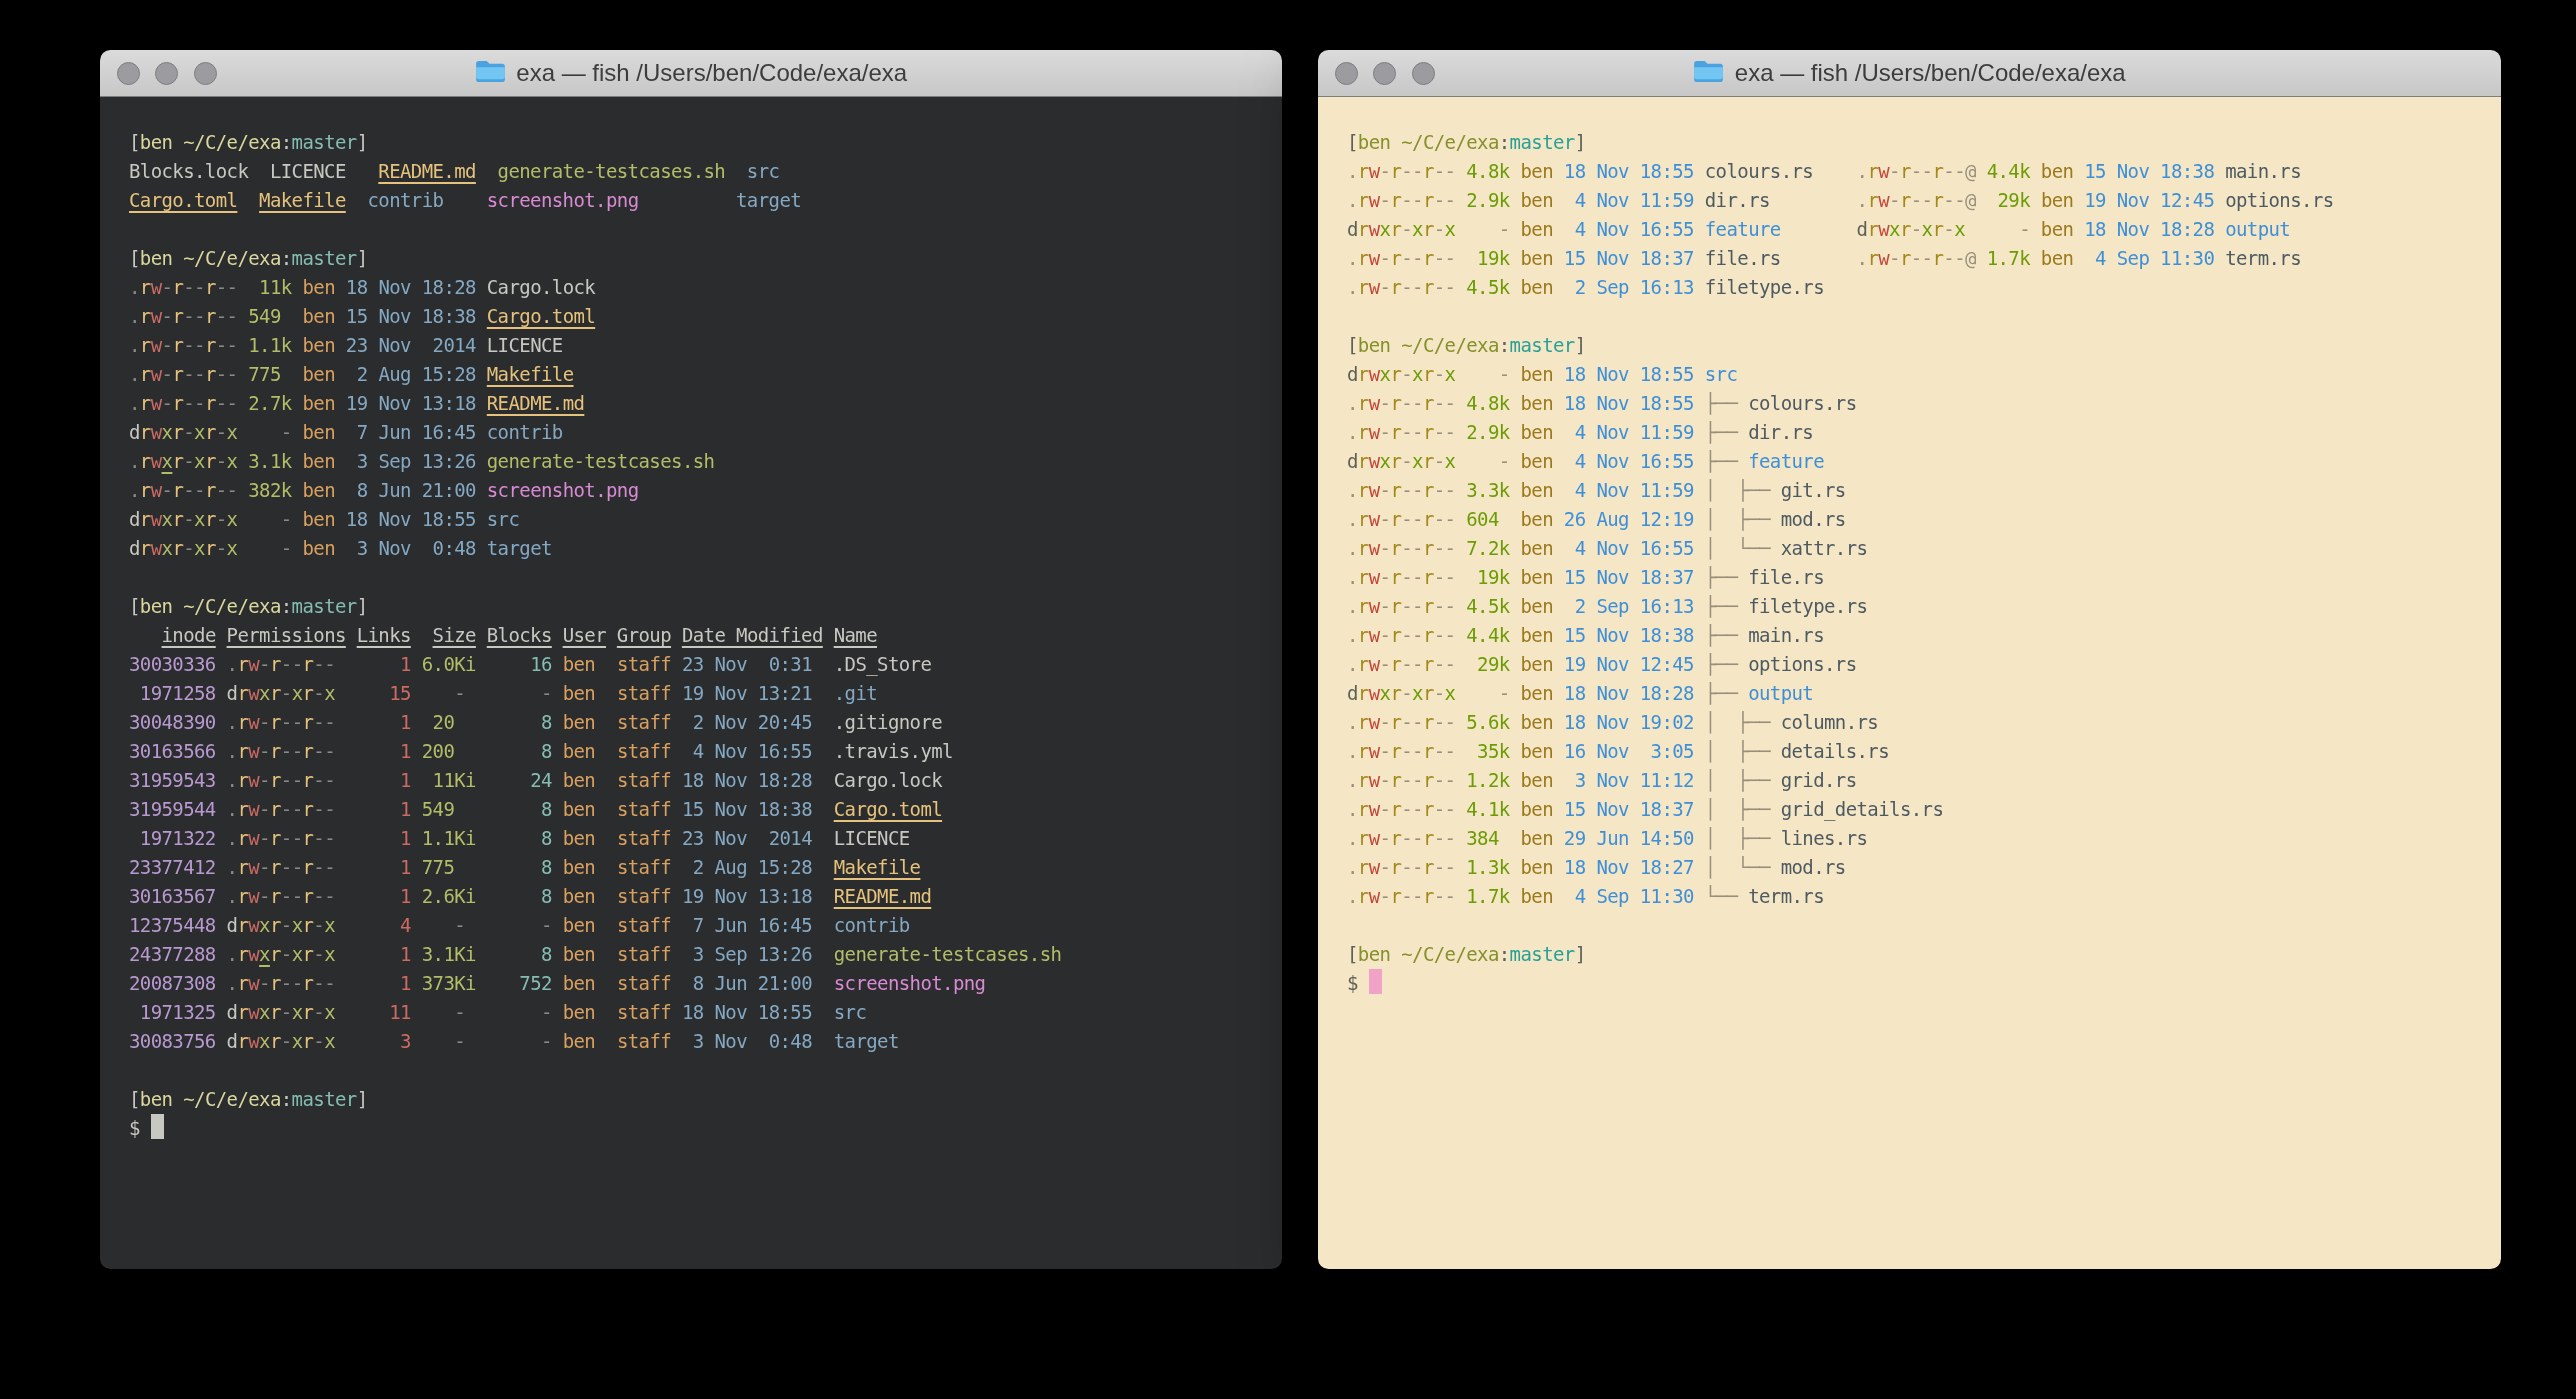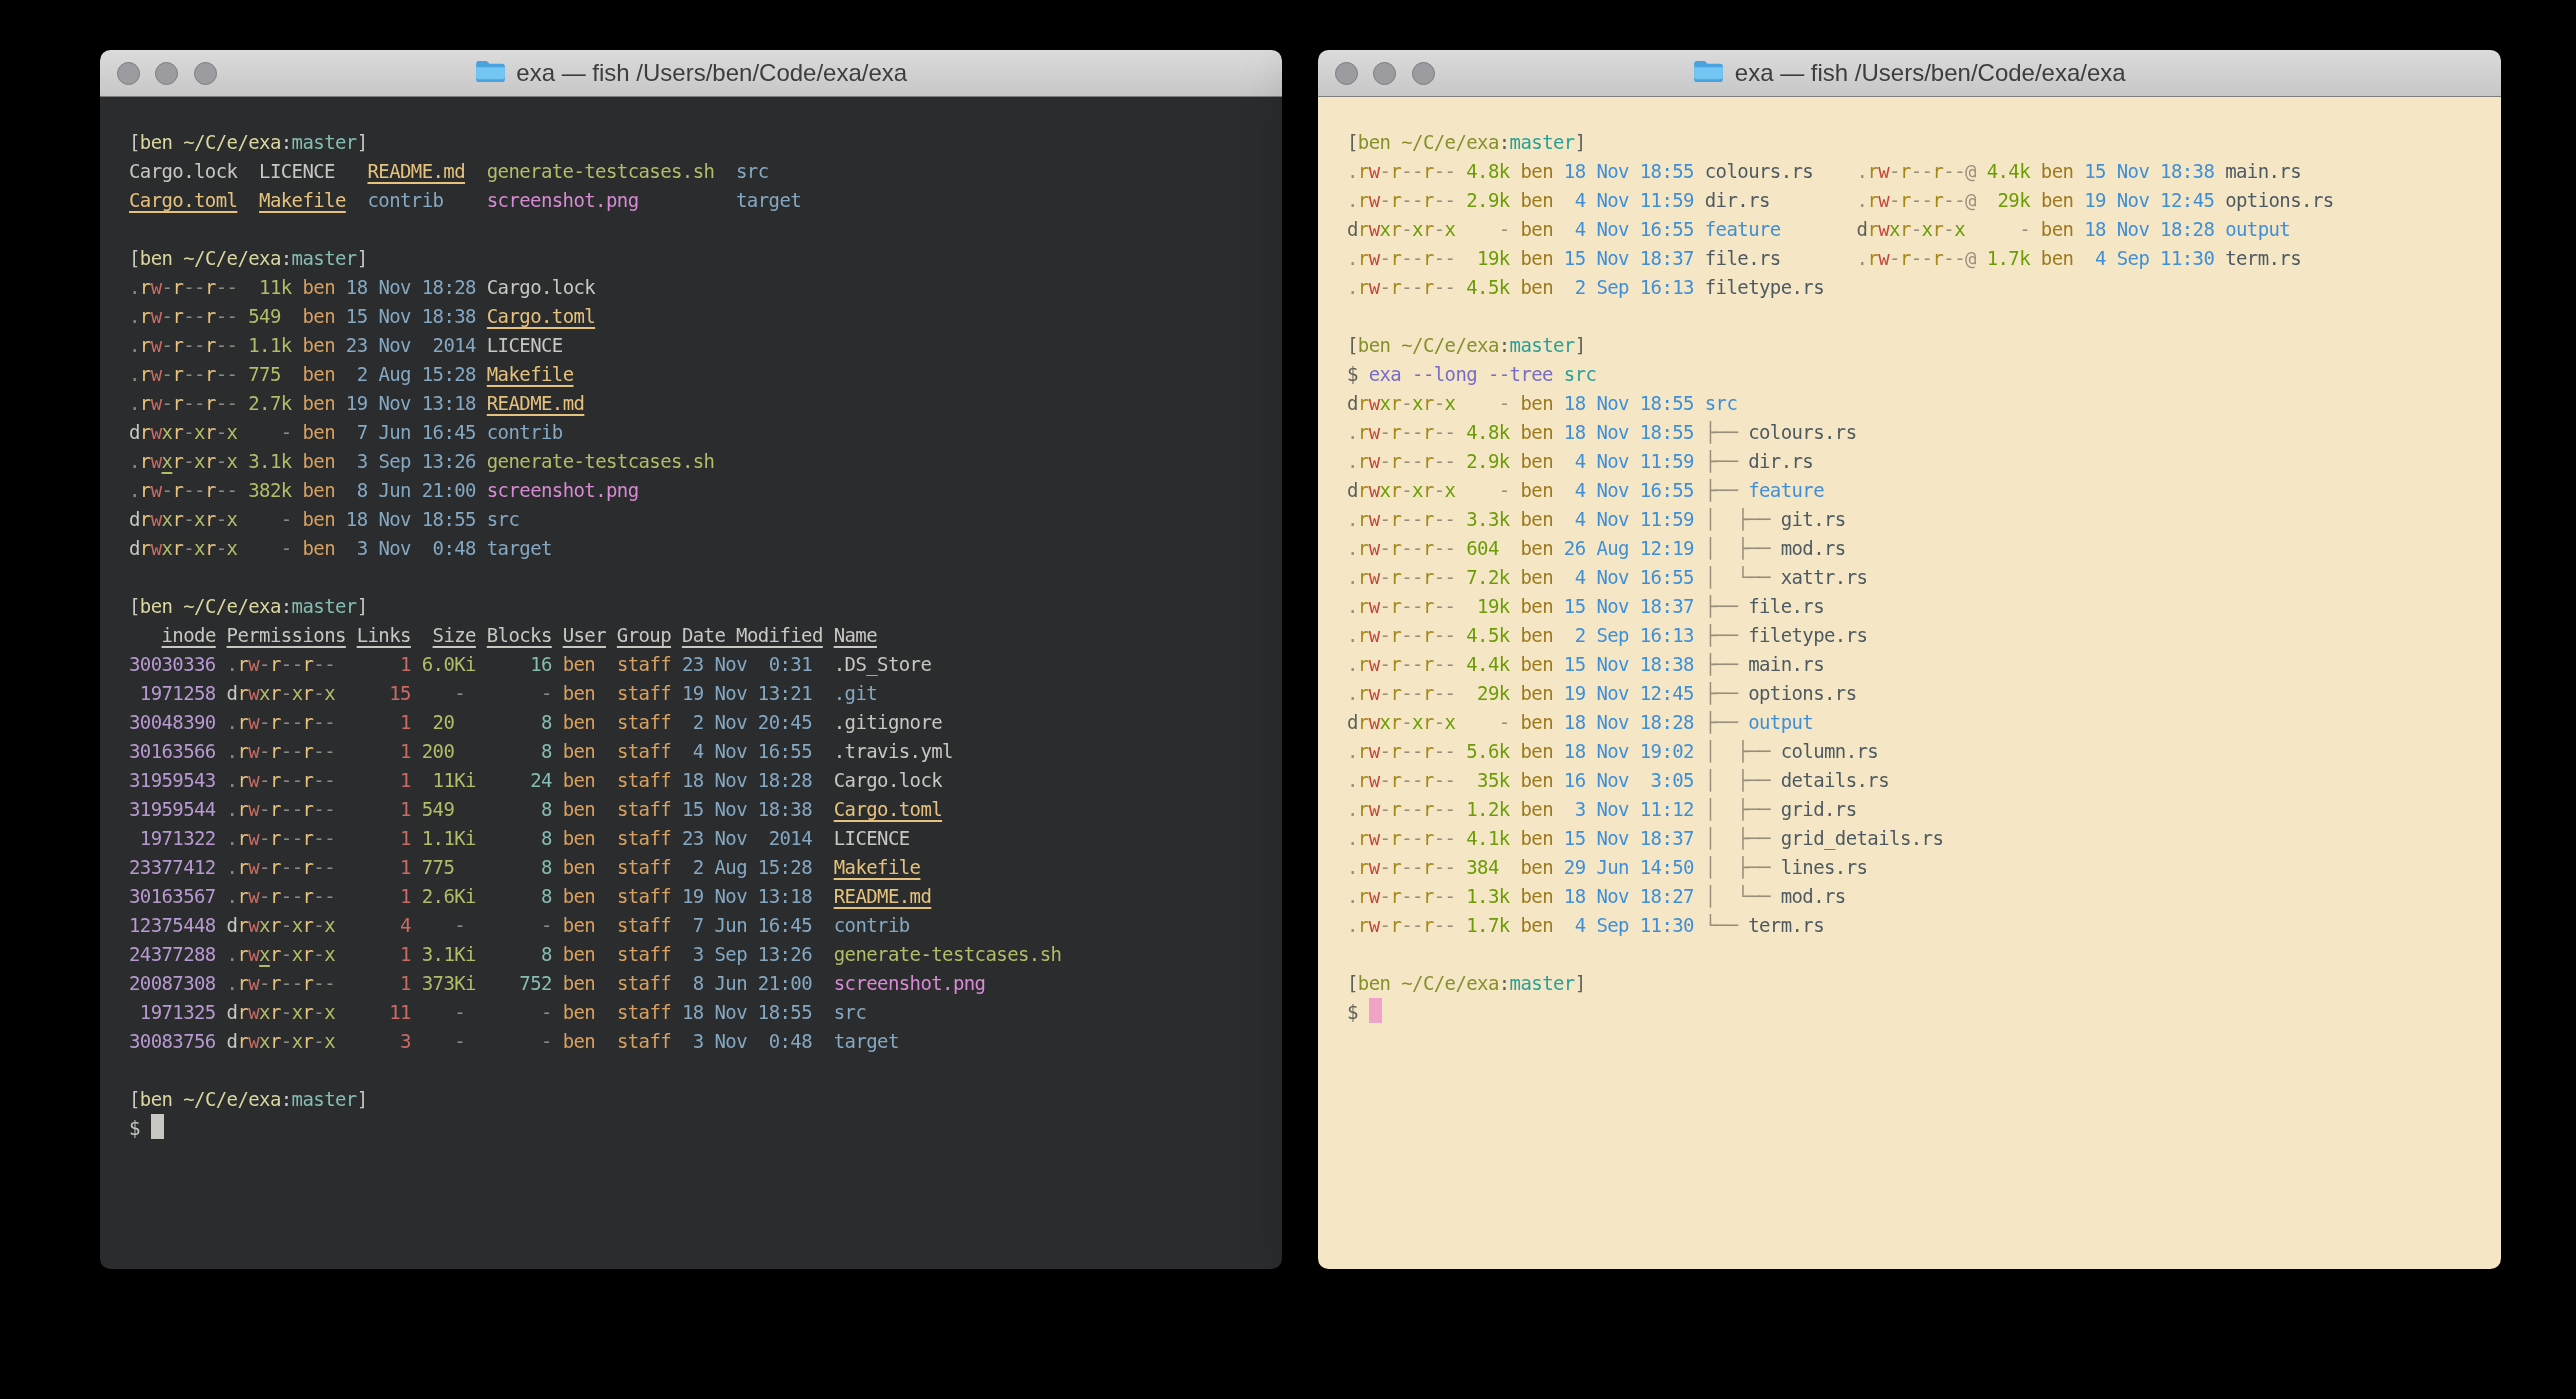--- a/index.html
+++ b/index.html
@@ -39,21 +39,21 @@
         <svg width="31" height="24" viewBox="0 0 32 25">
           <path d="M1 5 q0-3 3-3 h8 l3 3 h13 q3 0 3 3 v13 q0 3-3 3 H4 q-3 0-3-3 z" fill="#4aa3e0"></path>
           <path d="M1 8.5 h30 v9.5 q0 3-3 3 H4 q-3 0-3-3 z" fill="#74c6f2"></path>
         </svg>
       </span>
       <span class="title-text">exa — fish  /Users/ben/Code/exa/exa</span>
     </div>
   </div>
   <div class="term" id="term-left" style="background: rgb(42, 44, 46); color: rgb(200, 200, 194);">
       <div class="tline"><span style="color: rgb(200, 200, 194);">[</span><span style="color: rgb(220, 215, 158);">ben ~/C/e/exa</span><span style="color: rgb(200, 200, 194);">:</span><span style="color: rgb(134, 189, 178);">master</span><span style="color: rgb(200, 200, 194);">]</span></div>
-      <div class="tline"><span style="color: rgb(200, 200, 194);">Cargo.lock  LICENCE   </span><span class="u" style="color: rgb(230, 194, 124);">README.md</span><span style="color: rgb(200, 200, 194);">  </span><span style="color: rgb(179, 189, 104);">generate-testcases.sh</span><span style="color: rgb(200, 200, 194);">  </span><span style="color: rgb(133, 168, 195);">src</span></div>
+      <div class="tline"><span style="color: rgb(200, 200, 194);">Blocks.lock  LICENCE   </span><span class="u" style="color: rgb(230, 194, 124);">README.md</span><span style="color: rgb(200, 200, 194);">  </span><span style="color: rgb(179, 189, 104);">generate-testcases.sh</span><span style="color: rgb(200, 200, 194);">  </span><span style="color: rgb(133, 168, 195);">src</span></div>
       <div class="tline"><span class="u" style="color: rgb(230, 194, 124);">Cargo.toml</span><span style="color: rgb(200, 200, 194);">  </span><span class="u" style="color: rgb(230, 194, 124);">Makefile</span><span style="color: rgb(200, 200, 194);">  </span><span style="color: rgb(133, 168, 195);">contrib</span><span style="color: rgb(200, 200, 194);">    </span><span style="color: rgb(217, 138, 211);">screenshot.png</span><span style="color: rgb(200, 200, 194);">         </span><span style="color: rgb(133, 168, 195);">target</span></div>
       <div class="tline"></div>
       <div class="tline"><span style="color: rgb(200, 200, 194);">[</span><span style="color: rgb(220, 215, 158);">ben ~/C/e/exa</span><span style="color: rgb(200, 200, 194);">:</span><span style="color: rgb(134, 189, 178);">master</span><span style="color: rgb(200, 200, 194);">]</span></div>
       <div class="tline"><span style="color: rgb(139, 139, 133);">.</span><span style="color: rgb(230, 194, 124);">r</span><span style="color: rgb(204, 107, 99);">w</span><span style="color: rgb(139, 139, 133);">-</span><span style="color: rgb(230, 194, 124);">r</span><span style="color: rgb(139, 139, 133);">-</span><span style="color: rgb(139, 139, 133);">-</span><span style="color: rgb(230, 194, 124);">r</span><span style="color: rgb(139, 139, 133);">-</span><span style="color: rgb(139, 139, 133);">-</span><span style="color: rgb(200, 200, 194);"> </span><span style="color: rgb(179, 189, 104);"> 11k</span><span style="color: rgb(200, 200, 194);"> </span><span style="color: rgb(217, 160, 95);">ben</span><span style="color: rgb(200, 200, 194);"> </span><span style="color: rgb(133, 168, 195);">18 Nov 18:28</span><span style="color: rgb(200, 200, 194);"> </span><span style="color: rgb(200, 200, 194);">Cargo.lock</span></div>
       <div class="tline"><span style="color: rgb(139, 139, 133);">.</span><span style="color: rgb(230, 194, 124);">r</span><span style="color: rgb(204, 107, 99);">w</span><span style="color: rgb(139, 139, 133);">-</span><span style="color: rgb(230, 194, 124);">r</span><span style="color: rgb(139, 139, 133);">-</span><span style="color: rgb(139, 139, 133);">-</span><span style="color: rgb(230, 194, 124);">r</span><span style="color: rgb(139, 139, 133);">-</span><span style="color: rgb(139, 139, 133);">-</span><span style="color: rgb(200, 200, 194);"> </span><span style="color: rgb(179, 189, 104);">549 </span><span style="color: rgb(200, 200, 194);"> </span><span style="color: rgb(217, 160, 95);">ben</span><span style="color: rgb(200, 200, 194);"> </span><span style="color: rgb(133, 168, 195);">15 Nov 18:38</span><span style="color: rgb(200, 200, 194);"> </span><span class="u" style="color: rgb(230, 194, 124);">Cargo.toml</span></div>
       <div class="tline"><span style="color: rgb(139, 139, 133);">.</span><span style="color: rgb(230, 194, 124);">r</span><span style="color: rgb(204, 107, 99);">w</span><span style="color: rgb(139, 139, 133);">-</span><span style="color: rgb(230, 194, 124);">r</span><span style="color: rgb(139, 139, 133);">-</span><span style="color: rgb(139, 139, 133);">-</span><span style="color: rgb(230, 194, 124);">r</span><span style="color: rgb(139, 139, 133);">-</span><span style="color: rgb(139, 139, 133);">-</span><span style="color: rgb(200, 200, 194);"> </span><span style="color: rgb(179, 189, 104);">1.1k</span><span style="color: rgb(200, 200, 194);"> </span><span style="color: rgb(217, 160, 95);">ben</span><span style="color: rgb(200, 200, 194);"> </span><span style="color: rgb(133, 168, 195);">23 Nov  2014</span><span style="color: rgb(200, 200, 194);"> </span><span style="color: rgb(200, 200, 194);">LICENCE</span></div>
       <div class="tline"><span style="color: rgb(139, 139, 133);">.</span><span style="color: rgb(230, 194, 124);">r</span><span style="color: rgb(204, 107, 99);">w</span><span style="color: rgb(139, 139, 133);">-</span><span style="color: rgb(230, 194, 124);">r</span><span style="color: rgb(139, 139, 133);">-</span><span style="color: rgb(139, 139, 133);">-</span><span style="color: rgb(230, 194, 124);">r</span><span style="color: rgb(139, 139, 133);">-</span><span style="color: rgb(139, 139, 133);">-</span><span style="color: rgb(200, 200, 194);"> </span><span style="color: rgb(179, 189, 104);">775 </span><span style="color: rgb(200, 200, 194);"> </span><span style="color: rgb(217, 160, 95);">ben</span><span style="color: rgb(200, 200, 194);"> </span><span style="color: rgb(133, 168, 195);"> 2 Aug 15:28</span><span style="color: rgb(200, 200, 194);"> </span><span class="u" style="color: rgb(230, 194, 124);">Makefile</span></div>
       <div class="tline"><span style="color: rgb(139, 139, 133);">.</span><span style="color: rgb(230, 194, 124);">r</span><span style="color: rgb(204, 107, 99);">w</span><span style="color: rgb(139, 139, 133);">-</span><span style="color: rgb(230, 194, 124);">r</span><span style="color: rgb(139, 139, 133);">-</span><span style="color: rgb(139, 139, 133);">-</span><span style="color: rgb(230, 194, 124);">r</span><span style="color: rgb(139, 139, 133);">-</span><span style="color: rgb(139, 139, 133);">-</span><span style="color: rgb(200, 200, 194);"> </span><span style="color: rgb(179, 189, 104);">2.7k</span><span style="color: rgb(200, 200, 194);"> </span><span style="color: rgb(217, 160, 95);">ben</span><span style="color: rgb(200, 200, 194);"> </span><span style="color: rgb(133, 168, 195);">19 Nov 13:18</span><span style="color: rgb(200, 200, 194);"> </span><span class="u" style="color: rgb(230, 194, 124);">README.md</span></div>
       <div class="tline"><span style="color: rgb(200, 200, 194);">d</span><span style="color: rgb(230, 194, 124);">r</span><span style="color: rgb(204, 107, 99);">w</span><span style="color: rgb(179, 189, 104);">x</span><span style="color: rgb(230, 194, 124);">r</span><span style="color: rgb(139, 139, 133);">-</span><span style="color: rgb(179, 189, 104);">x</span><span style="color: rgb(230, 194, 124);">r</span><span style="color: rgb(139, 139, 133);">-</span><span style="color: rgb(179, 189, 104);">x</span><span style="color: rgb(200, 200, 194);"> </span><span style="color: rgb(139, 139, 133);">   -</span><span style="color: rgb(200, 200, 194);"> </span><span style="color: rgb(217, 160, 95);">ben</span><span style="color: rgb(200, 200, 194);"> </span><span style="color: rgb(133, 168, 195);"> 7 Jun 16:45</span><span style="color: rgb(200, 200, 194);"> </span><span style="color: rgb(133, 168, 195);">contrib</span></div>
       <div class="tline"><span style="color: rgb(139, 139, 133);">.</span><span style="color: rgb(230, 194, 124);">r</span><span style="color: rgb(204, 107, 99);">w</span><span class="u" style="color: rgb(179, 189, 104);">x</span><span style="color: rgb(230, 194, 124);">r</span><span style="color: rgb(139, 139, 133);">-</span><span style="color: rgb(179, 189, 104);">x</span><span style="color: rgb(230, 194, 124);">r</span><span style="color: rgb(139, 139, 133);">-</span><span style="color: rgb(179, 189, 104);">x</span><span style="color: rgb(200, 200, 194);"> </span><span style="color: rgb(179, 189, 104);">3.1k</span><span style="color: rgb(200, 200, 194);"> </span><span style="color: rgb(217, 160, 95);">ben</span><span style="color: rgb(200, 200, 194);"> </span><span style="color: rgb(133, 168, 195);"> 3 Sep 13:26</span><span style="color: rgb(200, 200, 194);"> </span><span style="color: rgb(179, 189, 104);">generate-testcases.sh</span></div>
@@ -102,21 +102,20 @@
   </div>
   <div class="term" id="term-right" style="background: rgb(245, 231, 197); color: rgb(78, 90, 98);">
       <div class="tline"><span style="color: rgb(93, 97, 88);">[</span><span style="color: rgb(133, 144, 44);">ben ~/C/e/exa</span><span style="color: rgb(93, 97, 88);">:</span><span style="color: rgb(40, 160, 150);">master</span><span style="color: rgb(93, 97, 88);">]</span></div>
       <div class="tline"><span style="color: rgb(151, 143, 124);">.</span><span style="color: rgb(163, 137, 28);">r</span><span style="color: rgb(196, 71, 58);">w</span><span style="color: rgb(151, 143, 124);">-</span><span style="color: rgb(163, 137, 28);">r</span><span style="color: rgb(151, 143, 124);">-</span><span style="color: rgb(151, 143, 124);">-</span><span style="color: rgb(163, 137, 28);">r</span><span style="color: rgb(151, 143, 124);">-</span><span style="color: rgb(151, 143, 124);">-</span><span style="color: rgb(93, 97, 88);"> </span><span style="color: rgb(107, 156, 6);">4.8k</span><span style="color: rgb(93, 97, 88);"> </span><span style="color: rgb(157, 121, 29);">ben</span><span style="color: rgb(93, 97, 88);"> </span><span style="color: rgb(62, 143, 216);">18 Nov 18:55</span><span style="color: rgb(93, 97, 88);"> </span><span style="color: rgb(78, 90, 98);">colours.rs</span><span style="color: rgb(93, 97, 88);">    </span><span style="color: rgb(151, 143, 124);">.</span><span style="color: rgb(163, 137, 28);">r</span><span style="color: rgb(196, 71, 58);">w</span><span style="color: rgb(151, 143, 124);">-</span><span style="color: rgb(163, 137, 28);">r</span><span style="color: rgb(151, 143, 124);">-</span><span style="color: rgb(151, 143, 124);">-</span><span style="color: rgb(163, 137, 28);">r</span><span style="color: rgb(151, 143, 124);">-</span><span style="color: rgb(151, 143, 124);">-</span><span style="color: rgb(151, 143, 124);">@</span><span style="color: rgb(93, 97, 88);"> </span><span style="color: rgb(107, 156, 6);">4.4k</span><span style="color: rgb(93, 97, 88);"> </span><span style="color: rgb(157, 121, 29);">ben</span><span style="color: rgb(93, 97, 88);"> </span><span style="color: rgb(62, 143, 216);">15 Nov 18:38</span><span style="color: rgb(93, 97, 88);"> </span><span style="color: rgb(78, 90, 98);">main.rs</span></div>
       <div class="tline"><span style="color: rgb(151, 143, 124);">.</span><span style="color: rgb(163, 137, 28);">r</span><span style="color: rgb(196, 71, 58);">w</span><span style="color: rgb(151, 143, 124);">-</span><span style="color: rgb(163, 137, 28);">r</span><span style="color: rgb(151, 143, 124);">-</span><span style="color: rgb(151, 143, 124);">-</span><span style="color: rgb(163, 137, 28);">r</span><span style="color: rgb(151, 143, 124);">-</span><span style="color: rgb(151, 143, 124);">-</span><span style="color: rgb(93, 97, 88);"> </span><span style="color: rgb(107, 156, 6);">2.9k</span><span style="color: rgb(93, 97, 88);"> </span><span style="color: rgb(157, 121, 29);">ben</span><span style="color: rgb(93, 97, 88);"> </span><span style="color: rgb(62, 143, 216);"> 4 Nov 11:59</span><span style="color: rgb(93, 97, 88);"> </span><span style="color: rgb(78, 90, 98);">dir.rs</span><span style="color: rgb(93, 97, 88);">        </span><span style="color: rgb(151, 143, 124);">.</span><span style="color: rgb(163, 137, 28);">r</span><span style="color: rgb(196, 71, 58);">w</span><span style="color: rgb(151, 143, 124);">-</span><span style="color: rgb(163, 137, 28);">r</span><span style="color: rgb(151, 143, 124);">-</span><span style="color: rgb(151, 143, 124);">-</span><span style="color: rgb(163, 137, 28);">r</span><span style="color: rgb(151, 143, 124);">-</span><span style="color: rgb(151, 143, 124);">-</span><span style="color: rgb(151, 143, 124);">@</span><span style="color: rgb(93, 97, 88);"> </span><span style="color: rgb(107, 156, 6);"> 29k</span><span style="color: rgb(93, 97, 88);"> </span><span style="color: rgb(157, 121, 29);">ben</span><span style="color: rgb(93, 97, 88);"> </span><span style="color: rgb(62, 143, 216);">19 Nov 12:45</span><span style="color: rgb(93, 97, 88);"> </span><span style="color: rgb(78, 90, 98);">options.rs</span></div>
       <div class="tline"><span style="color: rgb(93, 97, 88);">d</span><span style="color: rgb(163, 137, 28);">r</span><span style="color: rgb(196, 71, 58);">w</span><span style="color: rgb(107, 156, 6);">x</span><span style="color: rgb(163, 137, 28);">r</span><span style="color: rgb(151, 143, 124);">-</span><span style="color: rgb(107, 156, 6);">x</span><span style="color: rgb(163, 137, 28);">r</span><span style="color: rgb(151, 143, 124);">-</span><span style="color: rgb(107, 156, 6);">x</span><span style="color: rgb(93, 97, 88);"> </span><span style="color: rgb(151, 143, 124);">   -</span><span style="color: rgb(93, 97, 88);"> </span><span style="color: rgb(157, 121, 29);">ben</span><span style="color: rgb(93, 97, 88);"> </span><span style="color: rgb(62, 143, 216);"> 4 Nov 16:55</span><span style="color: rgb(93, 97, 88);"> </span><span style="color: rgb(62, 143, 216);">feature</span><span style="color: rgb(93, 97, 88);">       </span><span style="color: rgb(93, 97, 88);">d</span><span style="color: rgb(163, 137, 28);">r</span><span style="color: rgb(196, 71, 58);">w</span><span style="color: rgb(107, 156, 6);">x</span><span style="color: rgb(163, 137, 28);">r</span><span style="color: rgb(151, 143, 124);">-</span><span style="color: rgb(107, 156, 6);">x</span><span style="color: rgb(163, 137, 28);">r</span><span style="color: rgb(151, 143, 124);">-</span><span style="color: rgb(107, 156, 6);">x</span><span style="color: rgb(93, 97, 88);">  </span><span style="color: rgb(151, 143, 124);">   -</span><span style="color: rgb(93, 97, 88);"> </span><span style="color: rgb(157, 121, 29);">ben</span><span style="color: rgb(93, 97, 88);"> </span><span style="color: rgb(62, 143, 216);">18 Nov 18:28</span><span style="color: rgb(93, 97, 88);"> </span><span style="color: rgb(62, 143, 216);">output</span></div>
       <div class="tline"><span style="color: rgb(151, 143, 124);">.</span><span style="color: rgb(163, 137, 28);">r</span><span style="color: rgb(196, 71, 58);">w</span><span style="color: rgb(151, 143, 124);">-</span><span style="color: rgb(163, 137, 28);">r</span><span style="color: rgb(151, 143, 124);">-</span><span style="color: rgb(151, 143, 124);">-</span><span style="color: rgb(163, 137, 28);">r</span><span style="color: rgb(151, 143, 124);">-</span><span style="color: rgb(151, 143, 124);">-</span><span style="color: rgb(93, 97, 88);"> </span><span style="color: rgb(107, 156, 6);"> 19k</span><span style="color: rgb(93, 97, 88);"> </span><span style="color: rgb(157, 121, 29);">ben</span><span style="color: rgb(93, 97, 88);"> </span><span style="color: rgb(62, 143, 216);">15 Nov 18:37</span><span style="color: rgb(93, 97, 88);"> </span><span style="color: rgb(78, 90, 98);">file.rs</span><span style="color: rgb(93, 97, 88);">       </span><span style="color: rgb(151, 143, 124);">.</span><span style="color: rgb(163, 137, 28);">r</span><span style="color: rgb(196, 71, 58);">w</span><span style="color: rgb(151, 143, 124);">-</span><span style="color: rgb(163, 137, 28);">r</span><span style="color: rgb(151, 143, 124);">-</span><span style="color: rgb(151, 143, 124);">-</span><span style="color: rgb(163, 137, 28);">r</span><span style="color: rgb(151, 143, 124);">-</span><span style="color: rgb(151, 143, 124);">-</span><span style="color: rgb(151, 143, 124);">@</span><span style="color: rgb(93, 97, 88);"> </span><span style="color: rgb(107, 156, 6);">1.7k</span><span style="color: rgb(93, 97, 88);"> </span><span style="color: rgb(157, 121, 29);">ben</span><span style="color: rgb(93, 97, 88);"> </span><span style="color: rgb(62, 143, 216);"> 4 Sep 11:30</span><span style="color: rgb(93, 97, 88);"> </span><span style="color: rgb(78, 90, 98);">term.rs</span></div>
       <div class="tline"><span style="color: rgb(151, 143, 124);">.</span><span style="color: rgb(163, 137, 28);">r</span><span style="color: rgb(196, 71, 58);">w</span><span style="color: rgb(151, 143, 124);">-</span><span style="color: rgb(163, 137, 28);">r</span><span style="color: rgb(151, 143, 124);">-</span><span style="color: rgb(151, 143, 124);">-</span><span style="color: rgb(163, 137, 28);">r</span><span style="color: rgb(151, 143, 124);">-</span><span style="color: rgb(151, 143, 124);">-</span><span style="color: rgb(93, 97, 88);"> </span><span style="color: rgb(107, 156, 6);">4.5k</span><span style="color: rgb(93, 97, 88);"> </span><span style="color: rgb(157, 121, 29);">ben</span><span style="color: rgb(93, 97, 88);"> </span><span style="color: rgb(62, 143, 216);"> 2 Sep 16:13</span><span style="color: rgb(93, 97, 88);"> </span><span style="color: rgb(78, 90, 98);">filetype.rs</span></div>
       <div class="tline"></div>
       <div class="tline"><span style="color: rgb(93, 97, 88);">[</span><span style="color: rgb(133, 144, 44);">ben ~/C/e/exa</span><span style="color: rgb(93, 97, 88);">:</span><span style="color: rgb(40, 160, 150);">master</span><span style="color: rgb(93, 97, 88);">]</span></div>
-      <div class="tline"><span style="color: rgb(93, 97, 88);">$ </span><span style="color: rgb(119, 108, 198);">exa --long --tree</span><span style="color: rgb(93, 97, 88);"> </span><span style="color: rgb(40, 160, 150);">src</span></div>
       <div class="tline"><span style="color: rgb(93, 97, 88);">d</span><span style="color: rgb(163, 137, 28);">r</span><span style="color: rgb(196, 71, 58);">w</span><span style="color: rgb(107, 156, 6);">x</span><span style="color: rgb(163, 137, 28);">r</span><span style="color: rgb(151, 143, 124);">-</span><span style="color: rgb(107, 156, 6);">x</span><span style="color: rgb(163, 137, 28);">r</span><span style="color: rgb(151, 143, 124);">-</span><span style="color: rgb(107, 156, 6);">x</span><span style="color: rgb(93, 97, 88);"> </span><span style="color: rgb(151, 143, 124);">   -</span><span style="color: rgb(93, 97, 88);"> </span><span style="color: rgb(157, 121, 29);">ben</span><span style="color: rgb(93, 97, 88);"> </span><span style="color: rgb(62, 143, 216);">18 Nov 18:55</span><span style="color: rgb(93, 97, 88);"> </span><span style="color: rgb(62, 143, 216);">src</span></div>
       <div class="tline"><span style="color: rgb(151, 143, 124);">.</span><span style="color: rgb(163, 137, 28);">r</span><span style="color: rgb(196, 71, 58);">w</span><span style="color: rgb(151, 143, 124);">-</span><span style="color: rgb(163, 137, 28);">r</span><span style="color: rgb(151, 143, 124);">-</span><span style="color: rgb(151, 143, 124);">-</span><span style="color: rgb(163, 137, 28);">r</span><span style="color: rgb(151, 143, 124);">-</span><span style="color: rgb(151, 143, 124);">-</span><span style="color: rgb(93, 97, 88);"> </span><span style="color: rgb(107, 156, 6);">4.8k</span><span style="color: rgb(93, 97, 88);"> </span><span style="color: rgb(157, 121, 29);">ben</span><span style="color: rgb(93, 97, 88);"> </span><span style="color: rgb(62, 143, 216);">18 Nov 18:55</span><span style="color: rgb(93, 97, 88);"> </span><span style="color: rgb(151, 143, 124);">├── </span><span style="color: rgb(78, 90, 98);">colours.rs</span></div>
       <div class="tline"><span style="color: rgb(151, 143, 124);">.</span><span style="color: rgb(163, 137, 28);">r</span><span style="color: rgb(196, 71, 58);">w</span><span style="color: rgb(151, 143, 124);">-</span><span style="color: rgb(163, 137, 28);">r</span><span style="color: rgb(151, 143, 124);">-</span><span style="color: rgb(151, 143, 124);">-</span><span style="color: rgb(163, 137, 28);">r</span><span style="color: rgb(151, 143, 124);">-</span><span style="color: rgb(151, 143, 124);">-</span><span style="color: rgb(93, 97, 88);"> </span><span style="color: rgb(107, 156, 6);">2.9k</span><span style="color: rgb(93, 97, 88);"> </span><span style="color: rgb(157, 121, 29);">ben</span><span style="color: rgb(93, 97, 88);"> </span><span style="color: rgb(62, 143, 216);"> 4 Nov 11:59</span><span style="color: rgb(93, 97, 88);"> </span><span style="color: rgb(151, 143, 124);">├── </span><span style="color: rgb(78, 90, 98);">dir.rs</span></div>
       <div class="tline"><span style="color: rgb(93, 97, 88);">d</span><span style="color: rgb(163, 137, 28);">r</span><span style="color: rgb(196, 71, 58);">w</span><span style="color: rgb(107, 156, 6);">x</span><span style="color: rgb(163, 137, 28);">r</span><span style="color: rgb(151, 143, 124);">-</span><span style="color: rgb(107, 156, 6);">x</span><span style="color: rgb(163, 137, 28);">r</span><span style="color: rgb(151, 143, 124);">-</span><span style="color: rgb(107, 156, 6);">x</span><span style="color: rgb(93, 97, 88);"> </span><span style="color: rgb(151, 143, 124);">   -</span><span style="color: rgb(93, 97, 88);"> </span><span style="color: rgb(157, 121, 29);">ben</span><span style="color: rgb(93, 97, 88);"> </span><span style="color: rgb(62, 143, 216);"> 4 Nov 16:55</span><span style="color: rgb(93, 97, 88);"> </span><span style="color: rgb(151, 143, 124);">├── </span><span style="color: rgb(62, 143, 216);">feature</span></div>
       <div class="tline"><span style="color: rgb(151, 143, 124);">.</span><span style="color: rgb(163, 137, 28);">r</span><span style="color: rgb(196, 71, 58);">w</span><span style="color: rgb(151, 143, 124);">-</span><span style="color: rgb(163, 137, 28);">r</span><span style="color: rgb(151, 143, 124);">-</span><span style="color: rgb(151, 143, 124);">-</span><span style="color: rgb(163, 137, 28);">r</span><span style="color: rgb(151, 143, 124);">-</span><span style="color: rgb(151, 143, 124);">-</span><span style="color: rgb(93, 97, 88);"> </span><span style="color: rgb(107, 156, 6);">3.3k</span><span style="color: rgb(93, 97, 88);"> </span><span style="color: rgb(157, 121, 29);">ben</span><span style="color: rgb(93, 97, 88);"> </span><span style="color: rgb(62, 143, 216);"> 4 Nov 11:59</span><span style="color: rgb(93, 97, 88);"> </span><span style="color: rgb(151, 143, 124);">│  ├── </span><span style="color: rgb(78, 90, 98);">git.rs</span></div>
       <div class="tline"><span style="color: rgb(151, 143, 124);">.</span><span style="color: rgb(163, 137, 28);">r</span><span style="color: rgb(196, 71, 58);">w</span><span style="color: rgb(151, 143, 124);">-</span><span style="color: rgb(163, 137, 28);">r</span><span style="color: rgb(151, 143, 124);">-</span><span style="color: rgb(151, 143, 124);">-</span><span style="color: rgb(163, 137, 28);">r</span><span style="color: rgb(151, 143, 124);">-</span><span style="color: rgb(151, 143, 124);">-</span><span style="color: rgb(93, 97, 88);"> </span><span style="color: rgb(107, 156, 6);">604 </span><span style="color: rgb(93, 97, 88);"> </span><span style="color: rgb(157, 121, 29);">ben</span><span style="color: rgb(93, 97, 88);"> </span><span style="color: rgb(62, 143, 216);">26 Aug 12:19</span><span style="color: rgb(93, 97, 88);"> </span><span style="color: rgb(151, 143, 124);">│  ├── </span><span style="color: rgb(78, 90, 98);">mod.rs</span></div>
       <div class="tline"><span style="color: rgb(151, 143, 124);">.</span><span style="color: rgb(163, 137, 28);">r</span><span style="color: rgb(196, 71, 58);">w</span><span style="color: rgb(151, 143, 124);">-</span><span style="color: rgb(163, 137, 28);">r</span><span style="color: rgb(151, 143, 124);">-</span><span style="color: rgb(151, 143, 124);">-</span><span style="color: rgb(163, 137, 28);">r</span><span style="color: rgb(151, 143, 124);">-</span><span style="color: rgb(151, 143, 124);">-</span><span style="color: rgb(93, 97, 88);"> </span><span style="color: rgb(107, 156, 6);">7.2k</span><span style="color: rgb(93, 97, 88);"> </span><span style="color: rgb(157, 121, 29);">ben</span><span style="color: rgb(93, 97, 88);"> </span><span style="color: rgb(62, 143, 216);"> 4 Nov 16:55</span><span style="color: rgb(93, 97, 88);"> </span><span style="color: rgb(151, 143, 124);">│  └── </span><span style="color: rgb(78, 90, 98);">xattr.rs</span></div>
       <div class="tline"><span style="color: rgb(151, 143, 124);">.</span><span style="color: rgb(163, 137, 28);">r</span><span style="color: rgb(196, 71, 58);">w</span><span style="color: rgb(151, 143, 124);">-</span><span style="color: rgb(163, 137, 28);">r</span><span style="color: rgb(151, 143, 124);">-</span><span style="color: rgb(151, 143, 124);">-</span><span style="color: rgb(163, 137, 28);">r</span><span style="color: rgb(151, 143, 124);">-</span><span style="color: rgb(151, 143, 124);">-</span><span style="color: rgb(93, 97, 88);"> </span><span style="color: rgb(107, 156, 6);"> 19k</span><span style="color: rgb(93, 97, 88);"> </span><span style="color: rgb(157, 121, 29);">ben</span><span style="color: rgb(93, 97, 88);"> </span><span style="color: rgb(62, 143, 216);">15 Nov 18:37</span><span style="color: rgb(93, 97, 88);"> </span><span style="color: rgb(151, 143, 124);">├── </span><span style="color: rgb(78, 90, 98);">file.rs</span></div>
       <div class="tline"><span style="color: rgb(151, 143, 124);">.</span><span style="color: rgb(163, 137, 28);">r</span><span style="color: rgb(196, 71, 58);">w</span><span style="color: rgb(151, 143, 124);">-</span><span style="color: rgb(163, 137, 28);">r</span><span style="color: rgb(151, 143, 124);">-</span><span style="color: rgb(151, 143, 124);">-</span><span style="color: rgb(163, 137, 28);">r</span><span style="color: rgb(151, 143, 124);">-</span><span style="color: rgb(151, 143, 124);">-</span><span style="color: rgb(93, 97, 88);"> </span><span style="color: rgb(107, 156, 6);">4.5k</span><span style="color: rgb(93, 97, 88);"> </span><span style="color: rgb(157, 121, 29);">ben</span><span style="color: rgb(93, 97, 88);"> </span><span style="color: rgb(62, 143, 216);"> 2 Sep 16:13</span><span style="color: rgb(93, 97, 88);"> </span><span style="color: rgb(151, 143, 124);">├── </span><span style="color: rgb(78, 90, 98);">filetype.rs</span></div>
       <div class="tline"><span style="color: rgb(151, 143, 124);">.</span><span style="color: rgb(163, 137, 28);">r</span><span style="color: rgb(196, 71, 58);">w</span><span style="color: rgb(151, 143, 124);">-</span><span style="color: rgb(163, 137, 28);">r</span><span style="color: rgb(151, 143, 124);">-</span><span style="color: rgb(151, 143, 124);">-</span><span style="color: rgb(163, 137, 28);">r</span><span style="color: rgb(151, 143, 124);">-</span><span style="color: rgb(151, 143, 124);">-</span><span style="color: rgb(93, 97, 88);"> </span><span style="color: rgb(107, 156, 6);">4.4k</span><span style="color: rgb(93, 97, 88);"> </span><span style="color: rgb(157, 121, 29);">ben</span><span style="color: rgb(93, 97, 88);"> </span><span style="color: rgb(62, 143, 216);">15 Nov 18:38</span><span style="color: rgb(93, 97, 88);"> </span><span style="color: rgb(151, 143, 124);">├── </span><span style="color: rgb(78, 90, 98);">main.rs</span></div>

